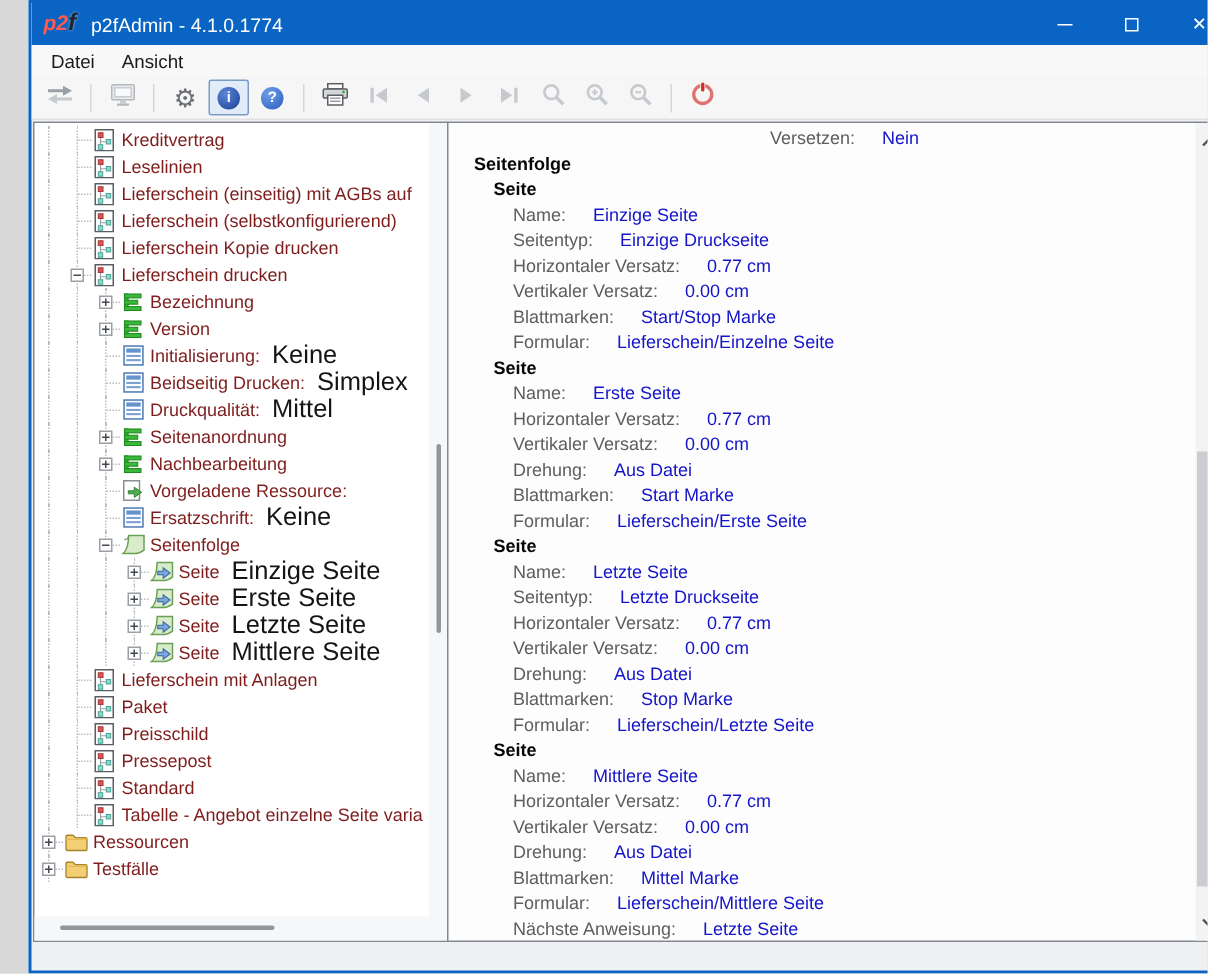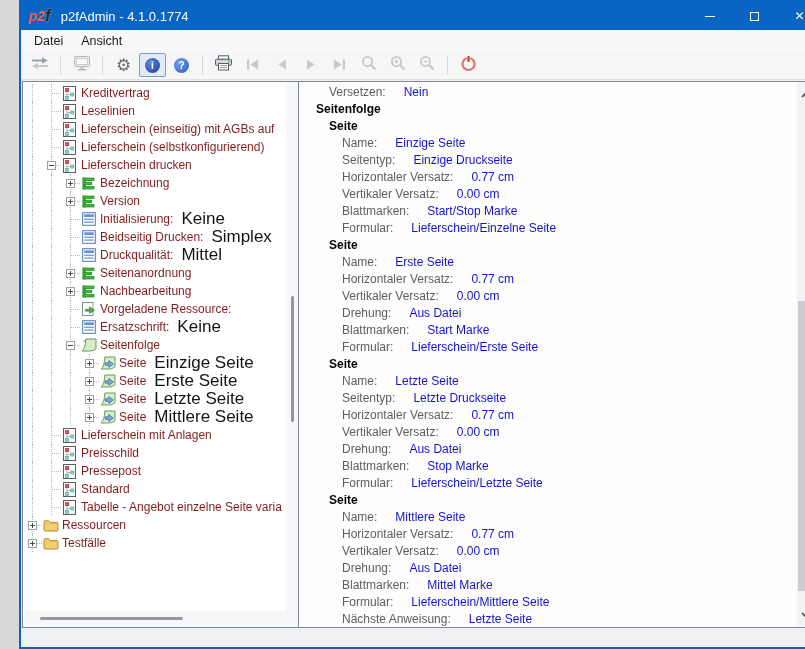--- a/index.html
+++ b/index.html
@@ -262,20 +262,34 @@
               <rect x="3.5" y="2.5" width="3.2" height="3.2" fill="#e05252" stroke="#a03030" stroke-width="0.6"></rect>
               <path d="M5 6 v5 M5 8.5 h5.5" stroke="#9aa0a6" stroke-width="0.8" fill="none"></path>
               <rect x="8.8" y="7" width="3" height="3" fill="#8fd8cc" stroke="#3f9d8f" stroke-width="0.6"></rect>
               <rect x="3.5" y="10.5" width="3" height="3" fill="#8fd8cc" stroke="#3f9d8f" stroke-width="0.6"></rect>
             </svg>
           </span>
           <span class="tlabel">Lieferschein (selbstkonfigurierend)</span>
         </div>
         <div class="tree-row">
           <span class="guide"></span>
+          <span class="conn"></span>
+          <span class="ticon">
+            <svg width="15" height="15" viewBox="0 0 15 15">
+              <rect x="1.5" y="0.5" width="12" height="14" fill="#fff" stroke="#5a5e63"></rect>
+              <rect x="3.5" y="2.5" width="3.2" height="3.2" fill="#e05252" stroke="#a03030" stroke-width="0.6"></rect>
+              <path d="M5 6 v5 M5 8.5 h5.5" stroke="#9aa0a6" stroke-width="0.8" fill="none"></path>
+              <rect x="8.8" y="7" width="3" height="3" fill="#8fd8cc" stroke="#3f9d8f" stroke-width="0.6"></rect>
+              <rect x="3.5" y="10.5" width="3" height="3" fill="#8fd8cc" stroke="#3f9d8f" stroke-width="0.6"></rect>
+            </svg>
+          </span>
+          <span class="tlabel">Lieferschein Kopie drucken</span>
+        </div>
+        <div class="tree-row">
+          <span class="guide"></span>
           <span class="conn">
             <span class="expander minus"></span>
           </span>
           <span class="ticon">
             <svg width="15" height="15" viewBox="0 0 15 15">
               <rect x="1.5" y="0.5" width="12" height="14" fill="#fff" stroke="#5a5e63"></rect>
               <rect x="3.5" y="2.5" width="3.2" height="3.2" fill="#e05252" stroke="#a03030" stroke-width="0.6"></rect>
               <path d="M5 6 v5 M5 8.5 h5.5" stroke="#9aa0a6" stroke-width="0.8" fill="none"></path>
               <rect x="8.8" y="7" width="3" height="3" fill="#8fd8cc" stroke="#3f9d8f" stroke-width="0.6"></rect>
               <rect x="3.5" y="10.5" width="3" height="3" fill="#8fd8cc" stroke="#3f9d8f" stroke-width="0.6"></rect>
@@ -524,20 +538,34 @@
           <span class="conn"></span>
           <span class="ticon">
             <svg width="15" height="15" viewBox="0 0 15 15">
               <rect x="1.5" y="0.5" width="12" height="14" fill="#fff" stroke="#5a5e63"></rect>
               <rect x="3.5" y="2.5" width="3.2" height="3.2" fill="#e05252" stroke="#a03030" stroke-width="0.6"></rect>
               <path d="M5 6 v5 M5 8.5 h5.5" stroke="#9aa0a6" stroke-width="0.8" fill="none"></path>
               <rect x="8.8" y="7" width="3" height="3" fill="#8fd8cc" stroke="#3f9d8f" stroke-width="0.6"></rect>
               <rect x="3.5" y="10.5" width="3" height="3" fill="#8fd8cc" stroke="#3f9d8f" stroke-width="0.6"></rect>
             </svg>
           </span>
+          <span class="tlabel">Paket</span>
+        </div>
+        <div class="tree-row">
+          <span class="guide"></span>
+          <span class="conn"></span>
+          <span class="ticon">
+            <svg width="15" height="15" viewBox="0 0 15 15">
+              <rect x="1.5" y="0.5" width="12" height="14" fill="#fff" stroke="#5a5e63"></rect>
+              <rect x="3.5" y="2.5" width="3.2" height="3.2" fill="#e05252" stroke="#a03030" stroke-width="0.6"></rect>
+              <path d="M5 6 v5 M5 8.5 h5.5" stroke="#9aa0a6" stroke-width="0.8" fill="none"></path>
+              <rect x="8.8" y="7" width="3" height="3" fill="#8fd8cc" stroke="#3f9d8f" stroke-width="0.6"></rect>
+              <rect x="3.5" y="10.5" width="3" height="3" fill="#8fd8cc" stroke="#3f9d8f" stroke-width="0.6"></rect>
+            </svg>
+          </span>
           <span class="tlabel">Preisschild</span>
         </div>
         <div class="tree-row">
           <span class="guide"></span>
           <span class="conn"></span>
           <span class="ticon">
             <svg width="15" height="15" viewBox="0 0 15 15">
               <rect x="1.5" y="0.5" width="12" height="14" fill="#fff" stroke="#5a5e63"></rect>
               <rect x="3.5" y="2.5" width="3.2" height="3.2" fill="#e05252" stroke="#a03030" stroke-width="0.6"></rect>
               <path d="M5 6 v5 M5 8.5 h5.5" stroke="#9aa0a6" stroke-width="0.8" fill="none"></path>
@@ -603,21 +631,21 @@
     <div class="tree-vscroll">
       <div class="tree-vthumb"></div>
     </div>
     <div class="tree-hscroll">
       <div class="tree-hthumb"></div>
     </div>
   </div>
 
   <div class="details-panel">
     <div class="details-rows" id="detail-rows">
-        <div class="drow dprop" style="padding-left: 30px;"><span class="dlabel">Versetzen:</span><span class="dvalue">Nein</span></div>
+        <div class="drow dprop" style="padding-left: 30px; text-align: center;"><span class="dlabel">Versetzen:</span><span class="dvalue">Nein</span></div>
         <div class="drow dheader" style="padding-left: 17px;"><span>Seitenfolge</span></div>
         <div class="drow dheader" style="padding-left: 30px;"><span>Seite</span></div>
         <div class="drow dprop" style="padding-left: 43px;"><span class="dlabel">Name:</span><span class="dvalue">Einzige Seite</span></div>
         <div class="drow dprop" style="padding-left: 43px;"><span class="dlabel">Seitentyp:</span><span class="dvalue">Einzige Druckseite</span></div>
         <div class="drow dprop" style="padding-left: 43px;"><span class="dlabel">Horizontaler Versatz:</span><span class="dvalue">0.77 cm</span></div>
         <div class="drow dprop" style="padding-left: 43px;"><span class="dlabel">Vertikaler Versatz:</span><span class="dvalue">0.00 cm</span></div>
         <div class="drow dprop" style="padding-left: 43px;"><span class="dlabel">Blattmarken:</span><span class="dvalue">Start/Stop Marke</span></div>
         <div class="drow dprop" style="padding-left: 43px;"><span class="dlabel">Formular:</span><span class="dvalue">Lieferschein/Einzelne Seite</span></div>
         <div class="drow dheader" style="padding-left: 30px;"><span>Seite</span></div>
         <div class="drow dprop" style="padding-left: 43px;"><span class="dlabel">Name:</span><span class="dvalue">Erste Seite</span></div>

